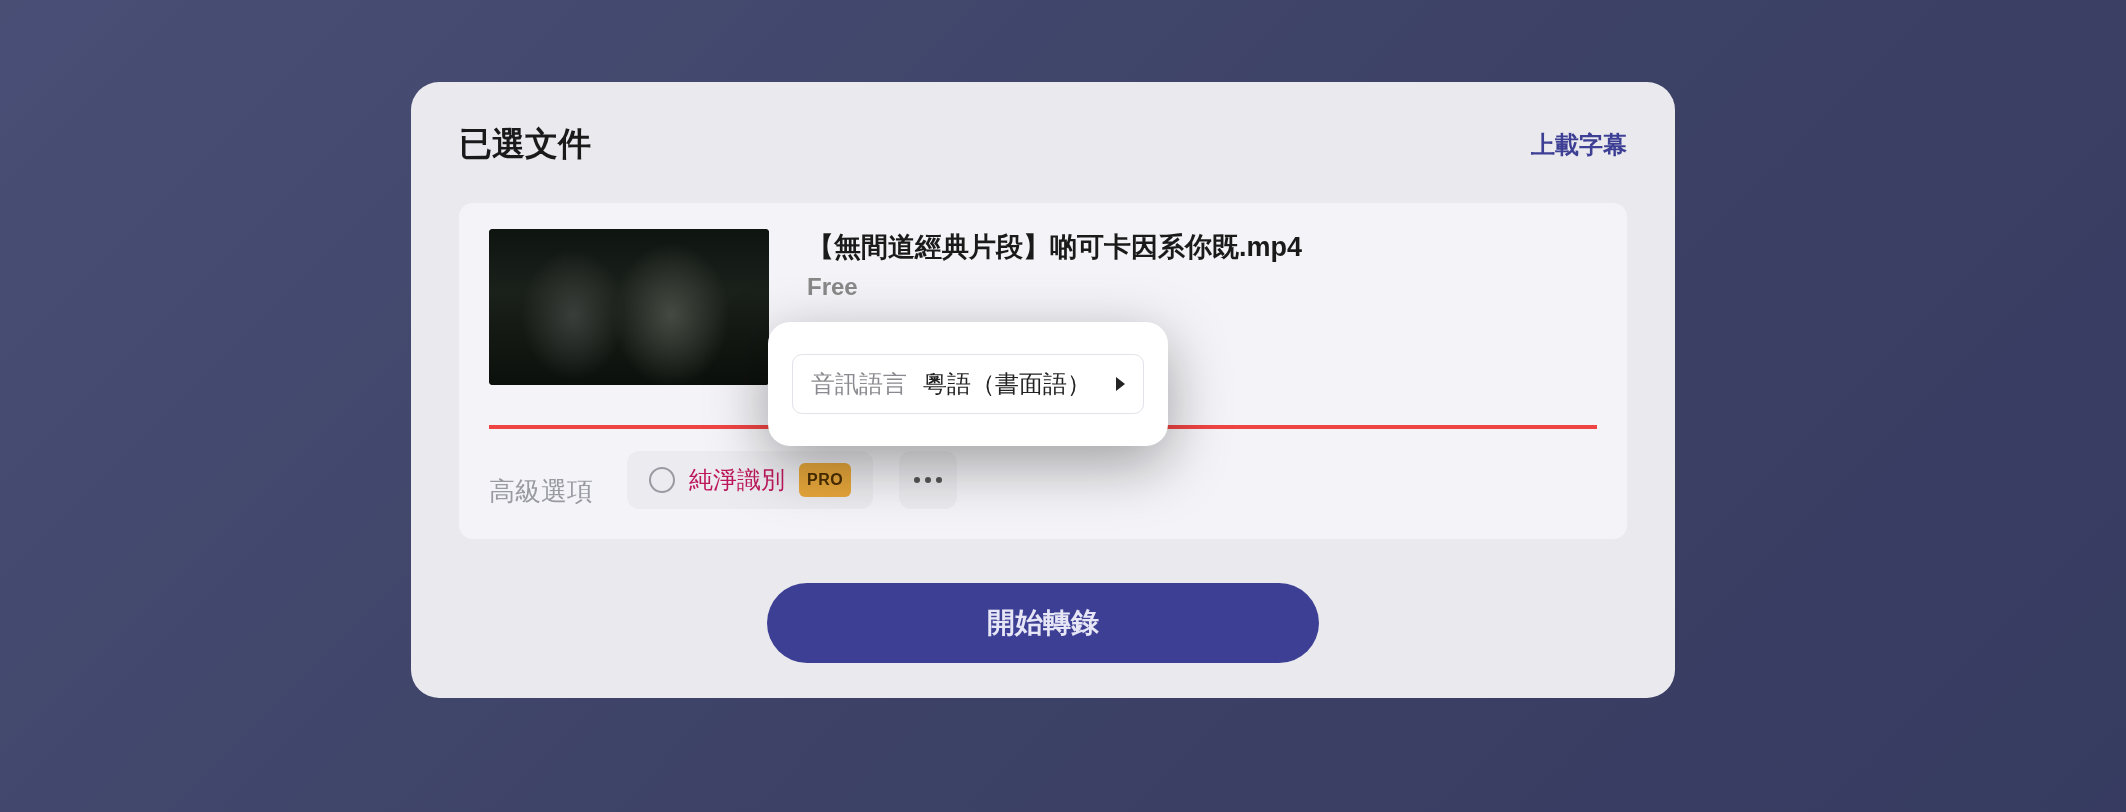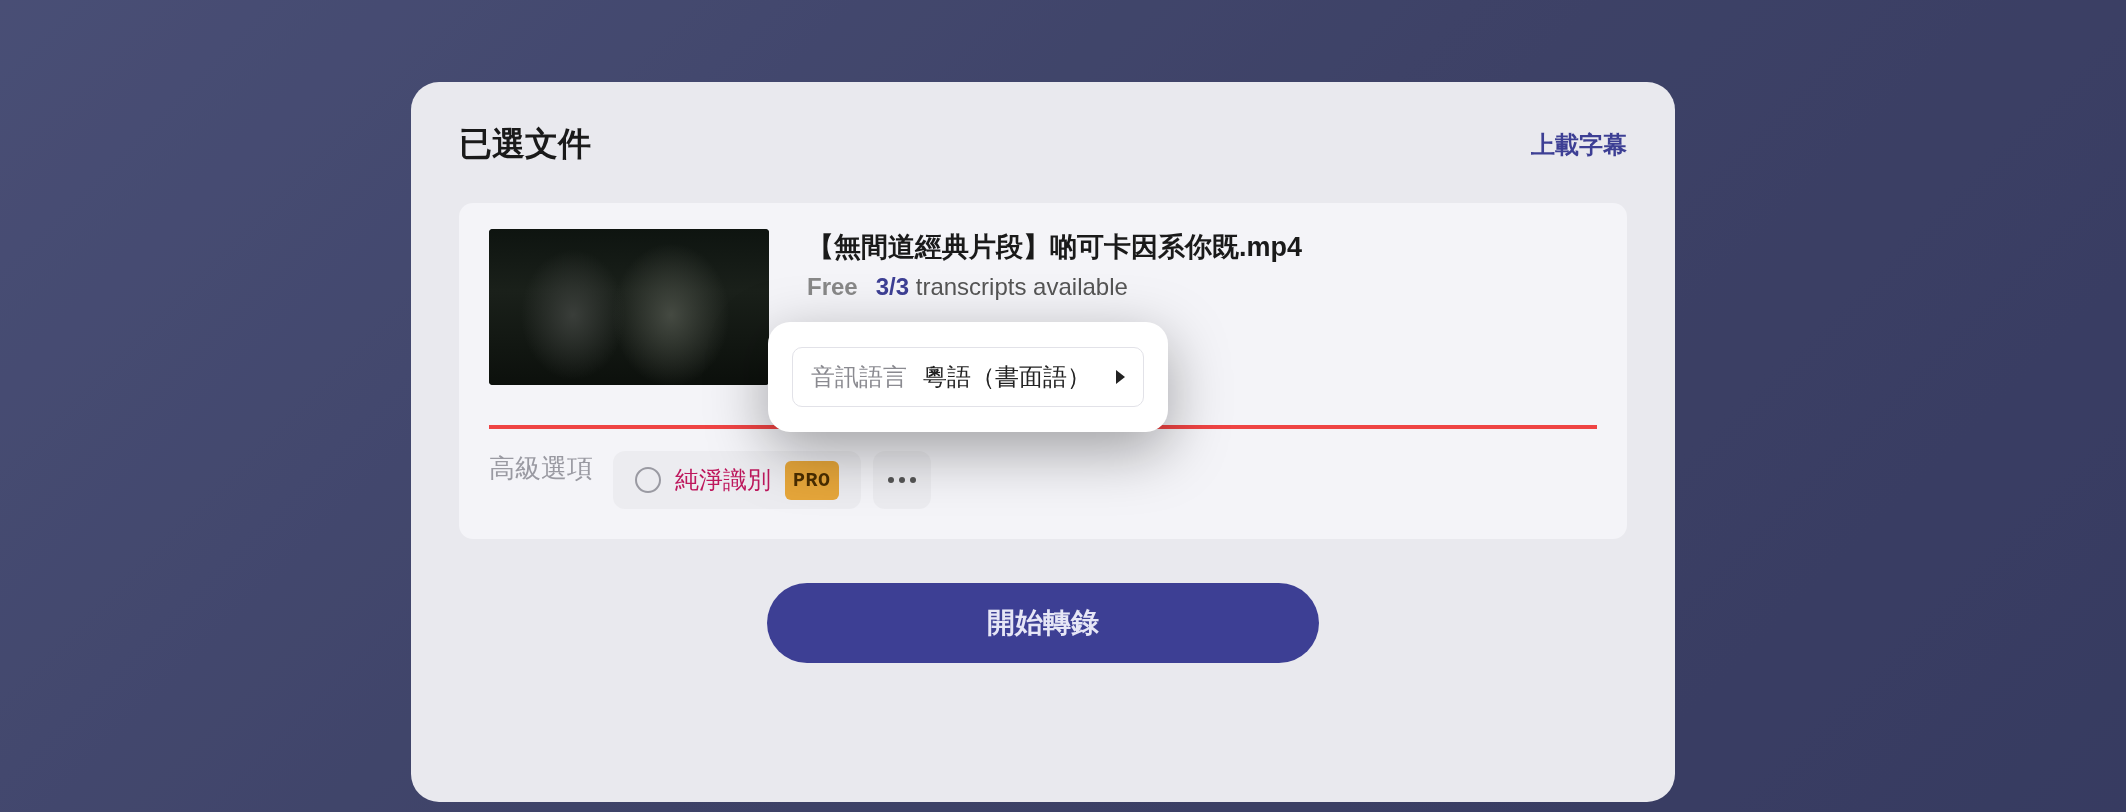--- a/index.html
+++ b/index.html
@@ -14,21 +14,21 @@
     .overlay {
       position: absolute;
       inset: 0;
       background: rgba(40, 42, 70, 0.35);
     }
     .card {
       position: absolute;
       left: 411px;
       top: 82px;
       width: 1264px;
-      height: 720px;
+      height: 616px;
       background: #e9e9ee;
       border-radius: 28px;
       padding: 40px 48px 48px;
     }
     .card-header {
       display: flex;
       justify-content: space-between;
       align-items: center;
       margin-bottom: 36px;
     }
@@ -94,21 +94,21 @@
       font-weight: 600;
       color: #3d3f94;
     }
     .usage-text { color: #555; }
     
     .lang-popover {
       position: absolute;
       left: 768px;
       top: 322px;
       width: 400px;
-      height: 110px;
+      height: 124px;
       background: #fff;
       border-radius: 22px;
       box-shadow: 0 18px 60px rgba(0,0,0,0.35);
       display: flex;
       align-items: center;
       padding: 0 24px;
       z-index: 10;
     }
     .lang-select {
       width: 100%;
@@ -126,23 +126,22 @@
     .caret {
       width: 0; height: 0;
       border-top: 7px solid transparent;
       border-bottom: 7px solid transparent;
       border-left: 9px solid #222;
     }
     
     .lang-placeholder { height: 78px; }
     .adv-row {
       display: flex;
-      align-items: flex-start;
-      gap: 12px;
-      font-family: Liberation Mono, monospace;
+      align-items: flex-end;
+      gap: 26px;
     }
     .adv-label {
       font-size: 26px;
       color: #9a9aa2;
       margin-right: 8px;
     }
     .chip {
       display: inline-flex;
       align-items: center;
       gap: 14px;
@@ -155,21 +154,21 @@
     .radio {
       width: 26px; height: 26px;
       border: 2.5px solid #9a9aa2;
       border-radius: 50%;
       flex-shrink: 0;
     }
     .chip-text { font-size: 24px; color: #be185d; }
     .pro-badge {
       background: #e6a63a;
       color: #4a2e00;
-      font-size: 20px;
+      font-size: 16px;
       font-weight: 700;
       padding: 8px 8px;
       border-radius: 6px;
       letter-spacing: 0.5px;
     }
     .more-chip {
       width: 58px;
       justify-content: center;
       padding: 0;
     }
@@ -208,24 +207,20 @@
 
   <div class="file-area">
     <div class="file-row">
       <div class="thumb">
         <div class="thumb-scene"></div>
       </div>
       <div class="file-meta">
         <div class="file-name">【無間道經典片段】啲可卡因系你既.mp4</div>
         <div class="usage-line">
           <span class="free-badge">Free</span>
-          <span>
-            <span class="count">3/3</span>
-            <span class="usage-text">transcripts available</span>
-          </span>
         </div>
         <div class="lang-placeholder"></div>
       </div>
     </div>
 
     <div class="adv-row">
       <div class="adv-label">高級選項</div>
 
       <div class="chip">
         <span class="radio"></span>

